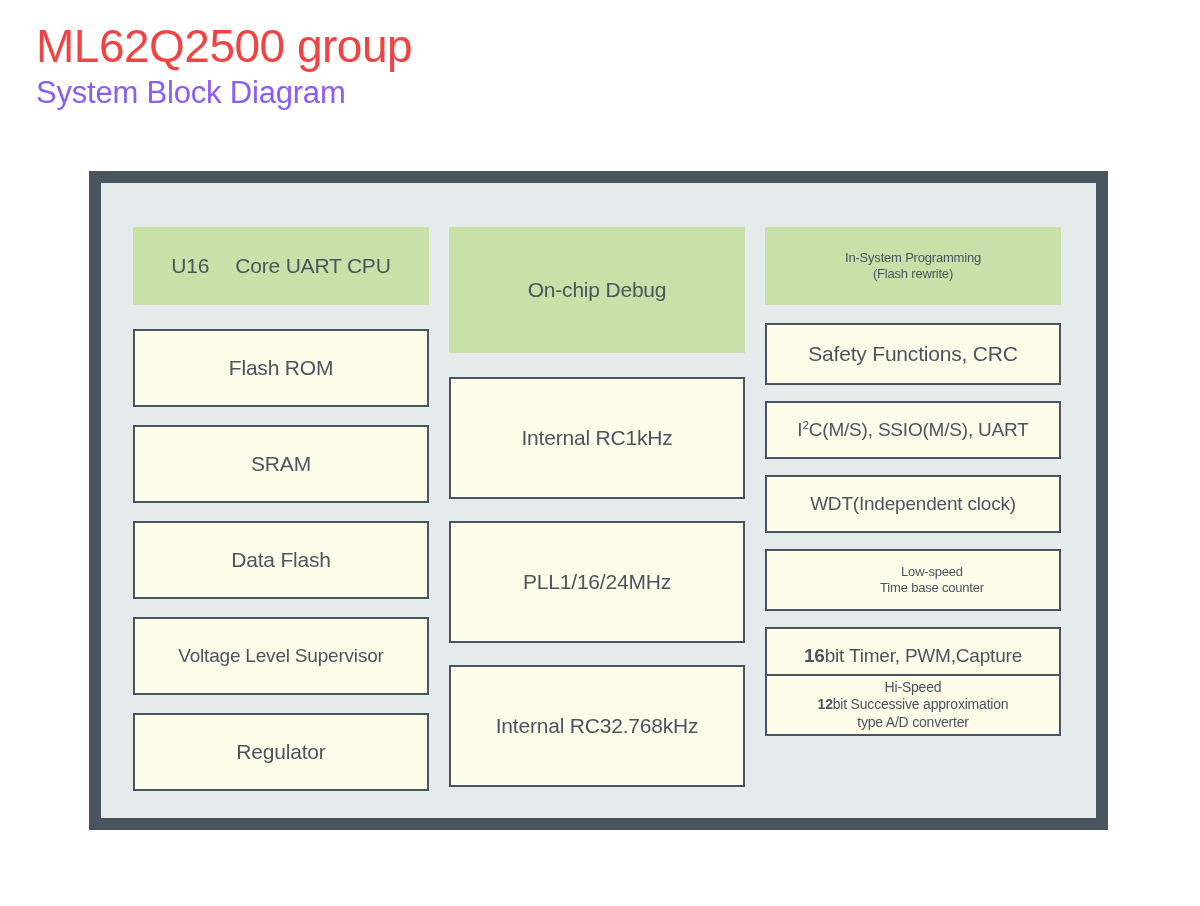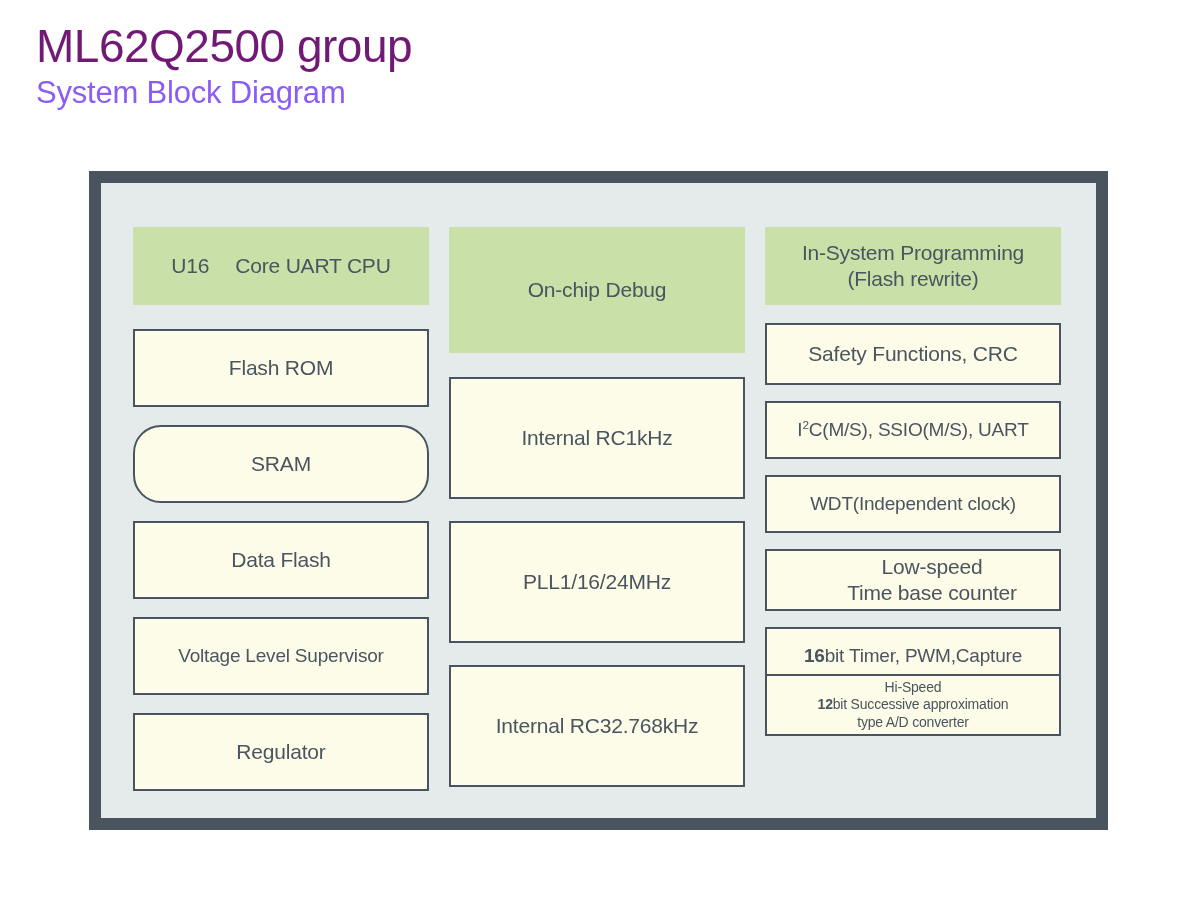--- a/index.html
+++ b/index.html
@@ -28,21 +28,21 @@
     position: absolute;
     left: 36px;
     top: 22px;
     width: 700px;
   }
   .title-main {
     font-size: 46px;
     font-weight: 400;
     line-height: 1.08;
     letter-spacing: -0.5px;
-    color: #701a75;
+    color: #ef4444;
     white-space: pre;
   }
   .title-sub {
     margin-top: 4px;
     font-size: 31px;
     font-weight: 400;
     line-height: 1.12;
     letter-spacing: -0.2px;
     color: #8b5cf6;
     white-space: pre;
@@ -100,21 +100,21 @@
   .block.cream {
     background: #fdfce8;
     border: 2.5px solid #49545e;
     box-shadow: inset 0 0 0 1px rgba(255,255,255,0.55);
   }
   .block .label { display: block; white-space: pre-line; }
 
   
   .lc-cpu      { top: 44px;  height: 78px; }
   .lc-flash    { top: 146px; height: 78px; }
-  .lc-sram     { top: 242px; height: 78px; border-radius: 28px; }
+  .lc-sram     { top: 242px; height: 78px; }
   .lc-dflash   { top: 338px; height: 78px; }
   .lc-vls      { top: 434px; height: 78px; }
   .lc-reg      { top: 530px; height: 78px; }
 
   
   .mc-debug    { top: 44px;  height: 126px; }
   .mc-rc1k     { top: 194px; height: 122px; }
   .mc-pll      { top: 338px; height: 122px; }
   .mc-rc32k    { top: 482px; height: 122px; }
 
@@ -123,21 +123,21 @@
   .rc-safety   { top: 140px; height: 62px; }
   .rc-i2c      { top: 218px; height: 58px; }
   .rc-wdt      { top: 292px; height: 58px; align-items: center; }
   .rc-lowspeed { top: 366px; height: 62px; padding-left: 44px; }
   .rc-timer    { top: 444px; height: 58px; }
   .rc-adc      { top: 491px; height: 62px; }
 
   
   .fs-small  { font-size: 19px; }
   .fs-xsmall { font-size: 14px; line-height: 1.26; }
-  .fs-two    { font-size: 21px; line-height: 1.26; }
+  .fs-two    { font-size: 13px; line-height: 1.26; }
 
   .gap-wide { display: inline-block; width: 26px; }
   .heavy { font-weight: 700; }
   sup { font-size: 0.62em; vertical-align: super; line-height: 0; }
 </style>
 </head>
 <body>
 
 <div class="page">
 

